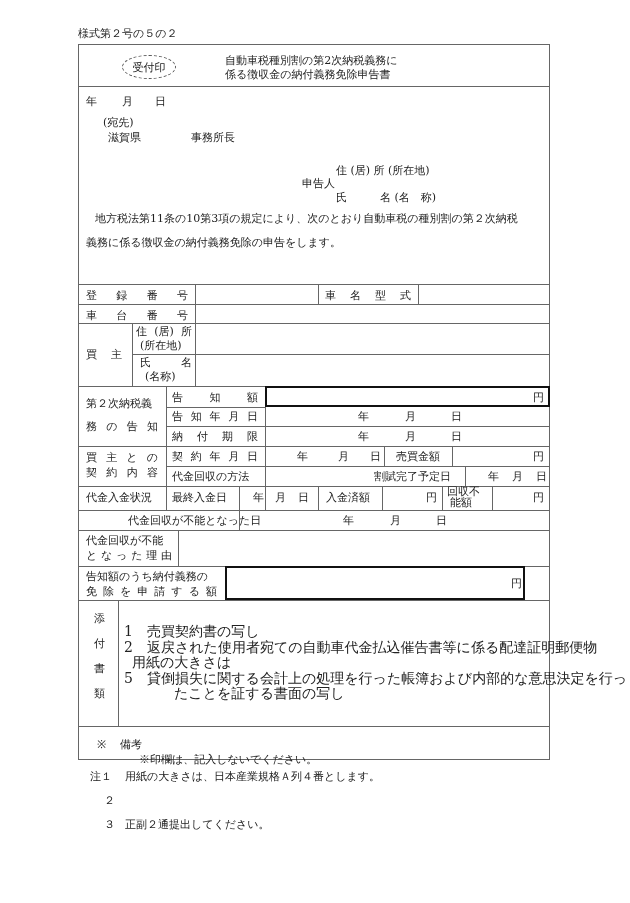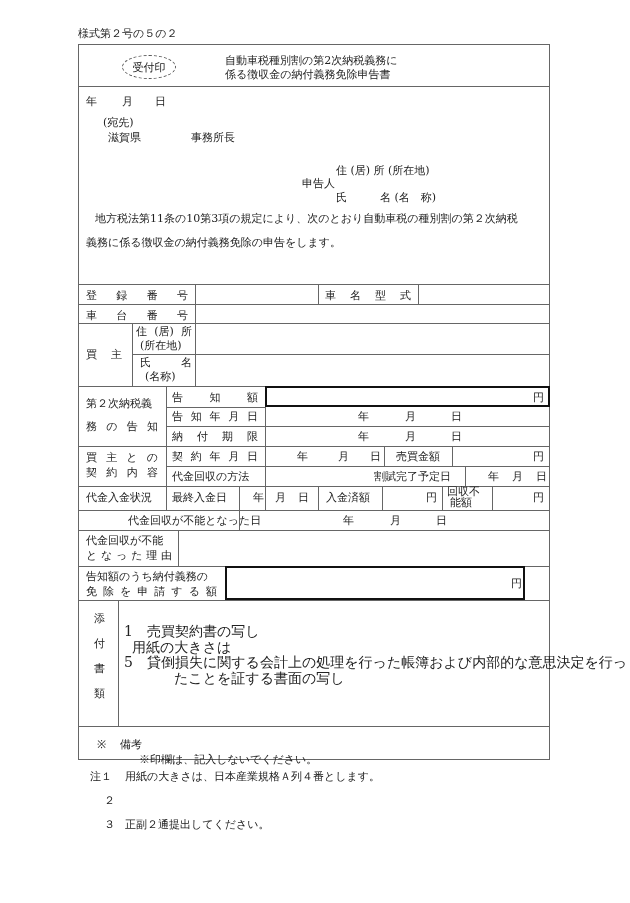--- a/index.html
+++ b/index.html
@@ -237,20 +237,21 @@
 
 <div class="abs" style="left:94px;top:612px;width:16px;display:flex;flex-direction:column;gap:12px;font-size:11px;line-height:13px;">
   <span>添</span>
   <span>付</span>
   <span>書</span>
   <span>類</span>
 </div>
 <div class="ln-v" style="left:118px;top:600px;height:126px;"></div>
 <div class="abs" style="left:124px;top:624px;font-size:14px;line-height:15.5px;white-space:nowrap;">
   <div>1　売買契約書の写し</div>
+  <div>2　返戻された使用者宛ての自動車代金払込催告書等に係る配達証明郵便物</div>
   <div style="padding-left:8px;">用紙の大きさは</div>
   <div>5　貸倒損失に関する会計上の処理を行った帳簿および内部的な意思決定を行っ</div>
   <div style="padding-left:8px;margin-left:42px;">たことを証する書面の写し</div>
 </div>
 <div class="ln-h" style="left:78px;top:726px;width:472px;"></div>
 
 <div class="t" style="left:97px;top:738px;">※</div>
 <div class="t" style="left:120px;top:738px;">備考</div>
 <div class="abs" style="left:79px;top:727px;width:470px;height:32px;"></div>
 

